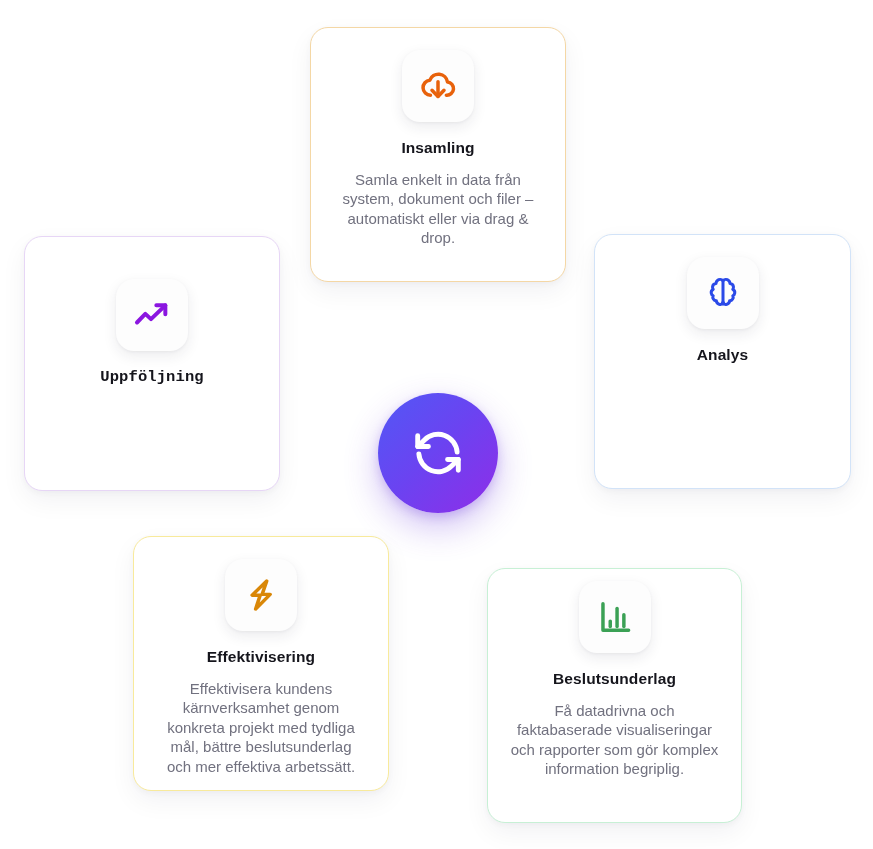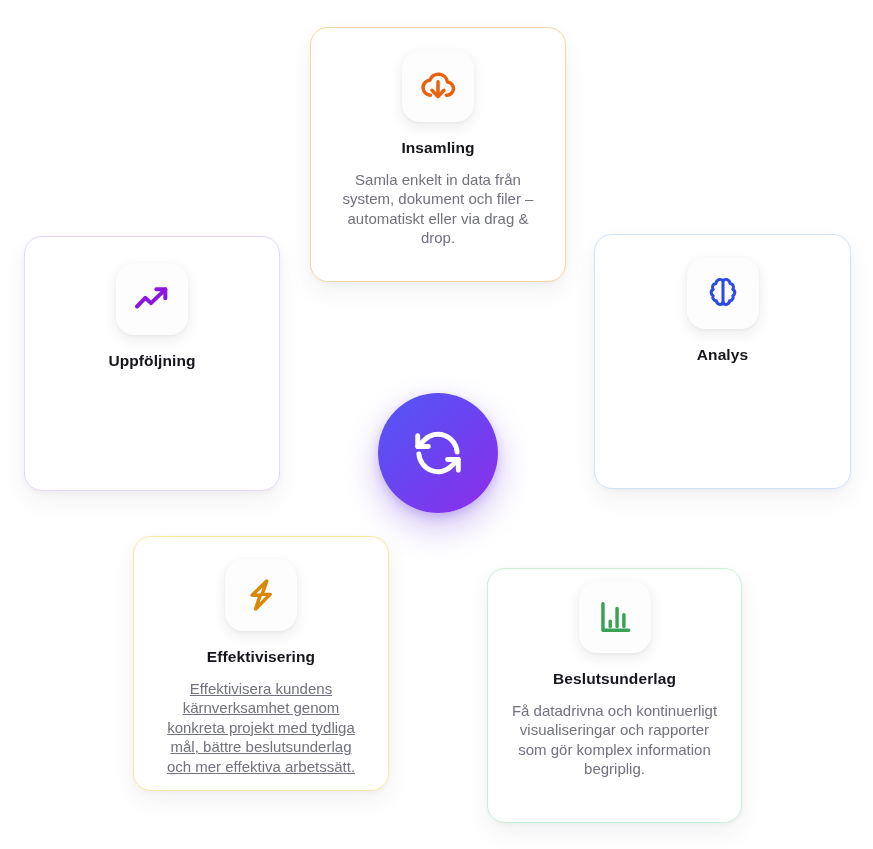--- a/index.html
+++ b/index.html
@@ -67,38 +67,39 @@
   }
 
   
   #card-insamling {
     left: 310px; top: 27px; width: 256px; height: 255px;
     border-color: #f4d7a5;
   }
   #card-uppfoljning {
     left: 24px; top: 236px; width: 256px; height: 255px;
     border-color: #e7d6f6;
-    padding-top: 26px;
+    padding-top: 42px;
+    font-family: Liberation Mono, monospace;
   }
   #card-analys {
     left: 594px; top: 234px; width: 257px; height: 255px;
     border-color: #d2e3f8;
   }
   #card-effektivisering {
     left: 133px; top: 536px; width: 256px; height: 255px;
     border-color: #f8ea9c;
   }
   #card-beslutsunderlag {
     left: 487px; top: 568px; width: 255px; height: 255px;
     border-color: #c7f0d5;
     padding-top: 12px;
   }
 
   #card-uppfoljning .card-desc { max-width: 200px; }
-  #card-effektivisering .card-desc { max-width: 205px; text-decoration: underline; }
+  #card-effektivisering .card-desc { max-width: 205px; }
 
   
   #hub {
     position: absolute;
     left: 378px;
     top: 393px;
     width: 120px;
     height: 120px;
     border-radius: 50%;
     background: linear-gradient(135deg, #5158f6 0%, #6b43f1 48%, #8f2de8 100%);
@@ -171,21 +172,21 @@
       <span>
         <svg width="38" height="38" viewBox="0 0 24 24" fill="none" stroke="#3ba155" stroke-width="2.2" stroke-linecap="round" stroke-linejoin="round">
           <path d="M4.4 3.6v16.8h16.2"></path>
           <path d="M9 14.6v3.4"></path>
           <path d="M13.3 6.6v11.4"></path>
           <path d="M17.6 10.6v7.4"></path>
         </svg>
       </span>
     </div>
     <div class="card-title">Beslutsunderlag</div>
-    <div class="card-desc">Få datadrivna och kontinuerligt visualiseringar och rapporter som gör komplex information begriplig.</div>
+    <div class="card-desc">Få datadrivna och faktabaserade visualiseringar och rapporter som gör komplex information begriplig.</div>
   </div>
 
   <div id="hub">
     <span>
       <svg width="56" height="56" viewBox="0 0 24 24" fill="none" stroke="#ffffff" stroke-width="2.1" stroke-linecap="round" stroke-linejoin="round">
         <path d="M20.2 11.6a8.2 8.2 0 0 0-14-5.2L3.3 9.2"></path>
         <path d="M3.3 4.6v4.6h4.6"></path>
         <path d="M3.8 12.4a8.2 8.2 0 0 0 14 5.2l2.9-2.8"></path>
         <path d="M20.7 19.4v-4.6h-4.6"></path>
       </svg>

